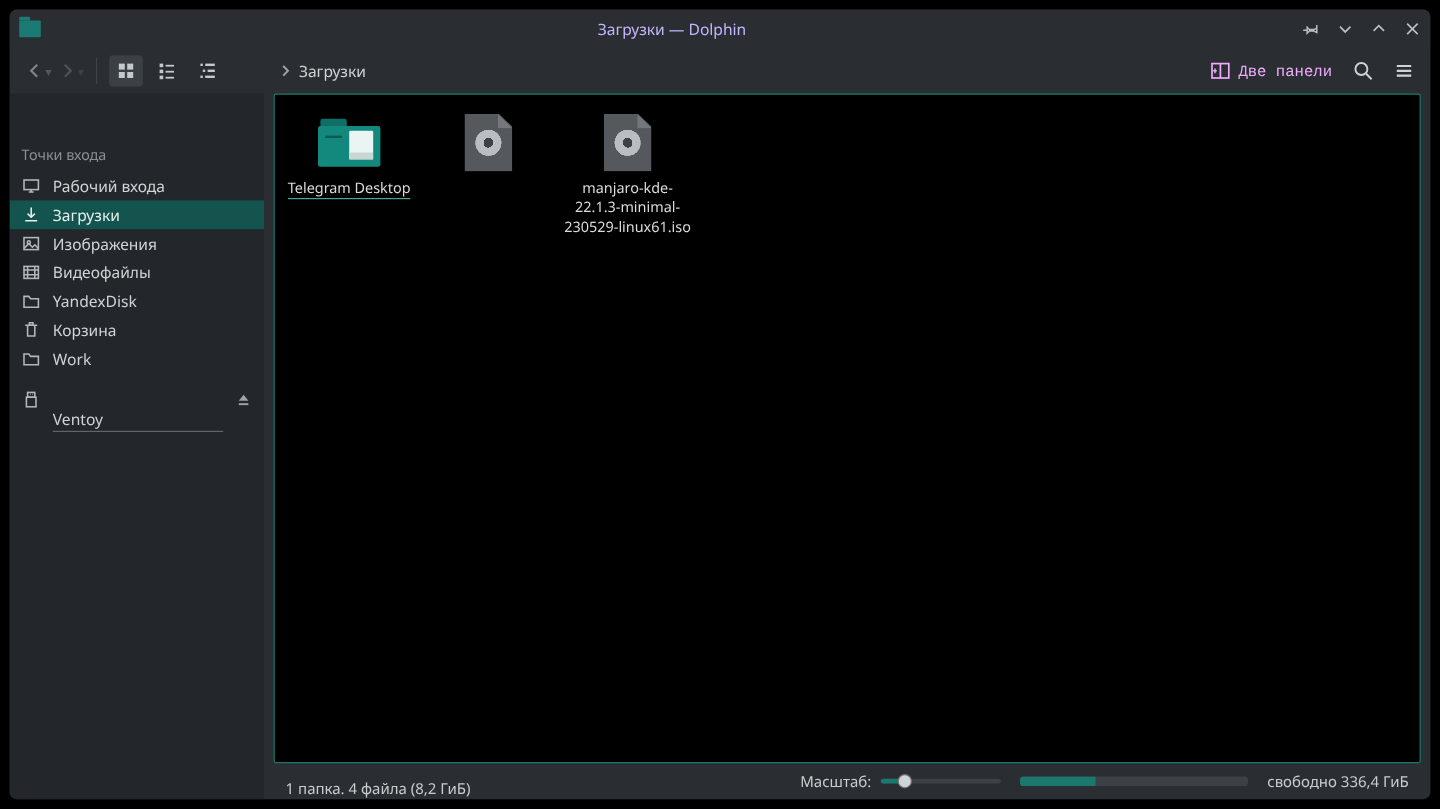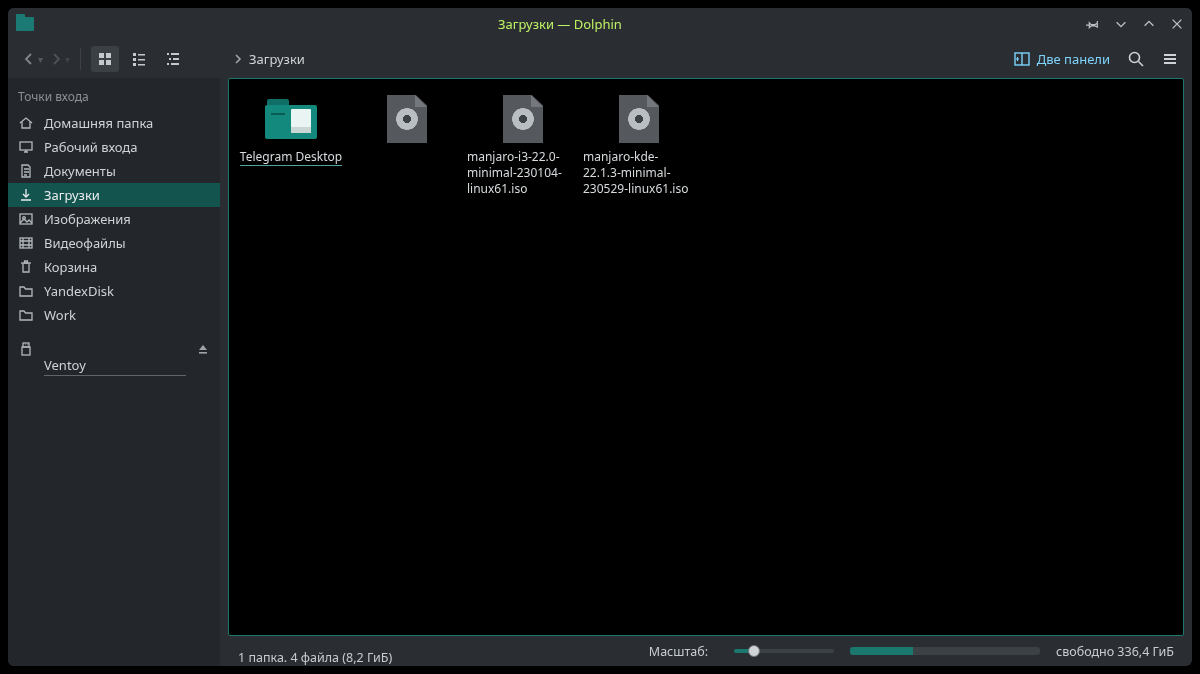--- a/index.html
+++ b/index.html
@@ -37,21 +37,21 @@
 }
 .titlebar .app-icon::before{
   content:"";
   position:absolute; top:-3px; left:0;
   width:9px; height:3px; background:#1b7b74; border-radius:1px 1px 0 0;
 }
 .titlebar .title {
   flex: 1;
   text-align: center;
   font-size: 13px;
-  color: #bef264;
+  color: #c4b5fd;
 }
 .titlebar .win-btns { display: flex; gap: 14px; align-items: center; }
 .titlebar .win-btn { width: 14px; height: 14px; display:flex; align-items:center; justify-content:center; cursor:pointer; color:#babfc3;}
 .titlebar .win-btn svg{width:14px;height:14px;}
 
 .toolbar {
   height: 38px;
   display: flex;
   align-items: center;
   padding: 0 8px;
@@ -61,34 +61,34 @@
 .nav-btn.disabled{color:#4e5358;}
 .nav-btn svg{width:16px;height:16px;}
 .nav-group{display:flex;align-items:center;gap:0;}
 .sep{width:1px;height:22px;background:#3d4247;margin:0 4px;}
 .view-btn{width:28px;height:26px;display:flex;align-items:center;justify-content:center;color:#c4c9cc;border-radius:3px;cursor:pointer;}
 .view-btn.active{background:#3b4045;}
 .view-btn svg{width:16px;height:16px;}
 .breadcrumb{display:flex;align-items:center;margin-left:40px;gap:6px;color:#cfd3d6;}
 .breadcrumb svg{width:10px;height:10px;color:#9ea4a9;}
 .spacer{flex:1;}
-.rt-btn{display:flex;align-items:center;gap:6px;height:26px;padding:0 6px;color:#7dd3fc;cursor:pointer;border-radius:3px;}
+.rt-btn{display:flex;align-items:center;gap:6px;height:26px;padding:0 6px;color:#f0abfc;cursor:pointer;border-radius:3px;font-family:Liberation Mono, monospace;}
 .rt-btn svg{width:18px;height:18px;}
 .icon-btn{width:28px;height:28px;display:flex;align-items:center;justify-content:center;color:#cfd3d6;cursor:pointer;border-radius:3px;}
 .icon-btn svg{width:18px;height:18px;}
 
 .body{flex:1;display:flex;min-height:0;}
 .sidebar{
   width: 212px;
   background:#23272b;
   display:flex;flex-direction:column;
   padding:6px 0;
 }
 .side-section-title{
-  font-size:12px;color:#8a9096;padding:4px 10px 6px;
+  font-size:12px;color:#8a9096;padding:4px 10px 6px;margin-top:32px;
 }
 .side-item{
   display:flex;align-items:center;gap:10px;
   height:24px;padding:0 10px;cursor:pointer;
   color:#cfd3d6;
 }
 .side-item.active{background:#14544f;color:#e9edee;}
 .side-item .icn{width:16px;height:16px;flex-shrink:0;display:flex;align-items:center;justify-content:center;color:#b2b8bc;}
 .side-item.active .icn{color:#e9edee;}
 .side-item .icn svg{width:16px;height:16px;}
@@ -112,21 +112,21 @@
   overflow:auto;
 }
 .file-item{
   width:116px;
   display:flex;flex-direction:column;align-items:center;
   padding:4px 2px 6px;
   cursor:pointer;
 }
 .file-item .thumb{width:56px;height:48px;display:flex;align-items:center;justify-content:center;margin-bottom:6px;}
 .file-item .name{
-  font-size:12px;color:#d7dbdd;
+  font-size:12px;color:#d7dbdd;text-align:center;
   line-height:1.35;word-break:break-word;
   max-width:112px;
 }
 .file-item .name.selected{border-bottom:1px solid #4ea39b;}
 
 .folder-icon{width:52px;height:40px;position:relative;}
 .folder-icon .tab{position:absolute;top:0;left:2px;width:22px;height:8px;background:#0f6e66;border-radius:2px 2px 0 0;}
 .folder-icon .body{position:absolute;top:6px;left:0;right:0;bottom:0;background:#13897e;border-radius:2px;}
 .folder-icon .paper{position:absolute;top:10px;right:6px;width:20px;height:24px;background:#eaf4f2;border-radius:1px;box-shadow:inset 0 -6px 0 #c8d7d3;}
 .folder-icon .bar{position:absolute;top:14px;left:6px;width:14px;height:2px;background:#0a5b53;}
@@ -134,21 +134,21 @@
 .iso-icon{width:40px;height:48px;background:#55595d;position:relative;clip-path:polygon(0 0,72% 0,100% 22%,100% 100%,0 100%);}
 .iso-icon .corner{position:absolute;top:0;right:0;width:12px;height:12px;background:#74787c;clip-path:polygon(0 0,100% 100%,0 100%);}
 .iso-icon .disc{position:absolute;top:50%;left:50%;width:22px;height:22px;margin:-11px 0 0 -11px;border-radius:50%;background:radial-gradient(circle,#3e4246 0 4px,#b9bec2 4px 11px,transparent 11px);}
 
 .status{
   height:30px;display:flex;align-items:center;padding:0 10px;gap:16px;
   font-size:12.5px;color:#c7cccf;
 }
 .status .left{flex:0 0 auto;margin-top:12px;}
 .status .mid{flex:1;}
-.status .zoom{display:flex;align-items:center;gap:26px;}
+.status .zoom{display:flex;align-items:center;gap:8px;}
 .status .slider{position:relative;width:100px;height:4px;background:#3c4146;border-radius:2px;}
 .status .slider .fill{position:absolute;left:0;top:0;bottom:0;width:20%;background:#1a786f;border-radius:2px;}
 .status .slider .knob{position:absolute;top:50%;left:20%;width:12px;height:12px;margin:-6px 0 0 -6px;border-radius:50%;background:#d0d4d7;border:1px solid #6b7176;}
 .status .disk{position:relative;width:190px;height:8px;background:#3c4146;border-radius:3px;overflow:hidden;}
 .status .disk .used{position:absolute;left:0;top:0;bottom:0;width:33%;background:#1a786f;}
 </style>
 </head>
 <body>
 
 <div class="window">
@@ -255,43 +255,25 @@
     </div>
   </div>
 
   <div class="body">
     <div class="sidebar">
       <div class="side-section-title">Точки входа</div>
       <div id="places-list">
           <div class="side-item">
             <span class="icn">
               <svg viewBox="0 0 16 16" fill="none" stroke="currentColor" stroke-width="1.3">
-                <path d="M2 8l6-5 6 5"></path>
-                <path d="M4 7v6h8V7"></path>
-              </svg>
-            </span>
-            <span class="lbl">Домашняя папка</span>
-          </div>
-          <div class="side-item">
-            <span class="icn">
-              <svg viewBox="0 0 16 16" fill="none" stroke="currentColor" stroke-width="1.3">
                 <rect x="2" y="3" width="12" height="8"></rect>
                 <path d="M6 13h4M8 11v2"></path>
               </svg>
             </span>
             <span class="lbl">Рабочий входа</span>
-          </div>
-          <div class="side-item">
-            <span class="icn">
-              <svg viewBox="0 0 16 16" fill="none" stroke="currentColor" stroke-width="1.3">
-                <path d="M4 2h6l2 2v10H4z"></path>
-                <path d="M6 6h5M6 9h5M6 12h3"></path>
-              </svg>
-            </span>
-            <span class="lbl">Документы</span>
           </div>
           <div class="side-item active">
             <span class="icn">
               <svg viewBox="0 0 16 16" fill="none" stroke="currentColor" stroke-width="1.3">
                 <path d="M8 2v8"></path>
                 <path d="M5 7l3 3 3-3"></path>
                 <path d="M3 13h10"></path>
               </svg>
             </span>
             <span class="lbl">Загрузки</span>
@@ -311,34 +293,34 @@
               <svg viewBox="0 0 16 16" fill="none" stroke="currentColor" stroke-width="1.3">
                 <rect x="2" y="3" width="12" height="10"></rect>
                 <path d="M2 6h12M2 10h12M5 3v10M11 3v10"></path>
               </svg>
             </span>
             <span class="lbl">Видеофайлы</span>
           </div>
           <div class="side-item">
             <span class="icn">
               <svg viewBox="0 0 16 16" fill="none" stroke="currentColor" stroke-width="1.3">
+                <path d="M2 4h4l1.5 2H14v7H2z"></path>
+              </svg>
+            </span>
+            <span class="lbl">YandexDisk</span>
+          </div>
+          <div class="side-item">
+            <span class="icn">
+              <svg viewBox="0 0 16 16" fill="none" stroke="currentColor" stroke-width="1.3">
                 <path d="M3 4h10"></path>
                 <path d="M5 4v9h6V4"></path>
                 <path d="M6.5 2h3v2h-3z"></path>
               </svg>
             </span>
             <span class="lbl">Корзина</span>
-          </div>
-          <div class="side-item">
-            <span class="icn">
-              <svg viewBox="0 0 16 16" fill="none" stroke="currentColor" stroke-width="1.3">
-                <path d="M2 4h4l1.5 2H14v7H2z"></path>
-              </svg>
-            </span>
-            <span class="lbl">YandexDisk</span>
           </div>
           <div class="side-item">
             <span class="icn">
               <svg viewBox="0 0 16 16" fill="none" stroke="currentColor" stroke-width="1.3">
                 <path d="M2 4h4l1.5 2H14v7H2z"></path>
               </svg>
             </span>
             <span class="lbl">Work</span>
           </div>
         </div>
@@ -384,29 +366,20 @@
               </div>
             </div>
           </div>
           <div class="file-item">
             <div class="thumb">
               <div class="iso-icon">
                 <div class="corner"></div>
                 <div class="disc"></div>
               </div>
             </div>
-            <div class="name">manjaro-i3-22.0-minimal-230104-linux61.iso</div>
-          </div>
-          <div class="file-item">
-            <div class="thumb">
-              <div class="iso-icon">
-                <div class="corner"></div>
-                <div class="disc"></div>
-              </div>
-            </div>
             <div class="name">manjaro-kde-22.1.3-minimal-230529-linux61.iso</div>
           </div>
         </div>
       <div class="status">
         <div class="left">1 папка. 4 файла (8,2 ГиБ)</div>
         <div class="mid"></div>
         <div class="zoom">
           <span>Масштаб:</span>
           <div class="slider">
             <div class="fill"></div>

